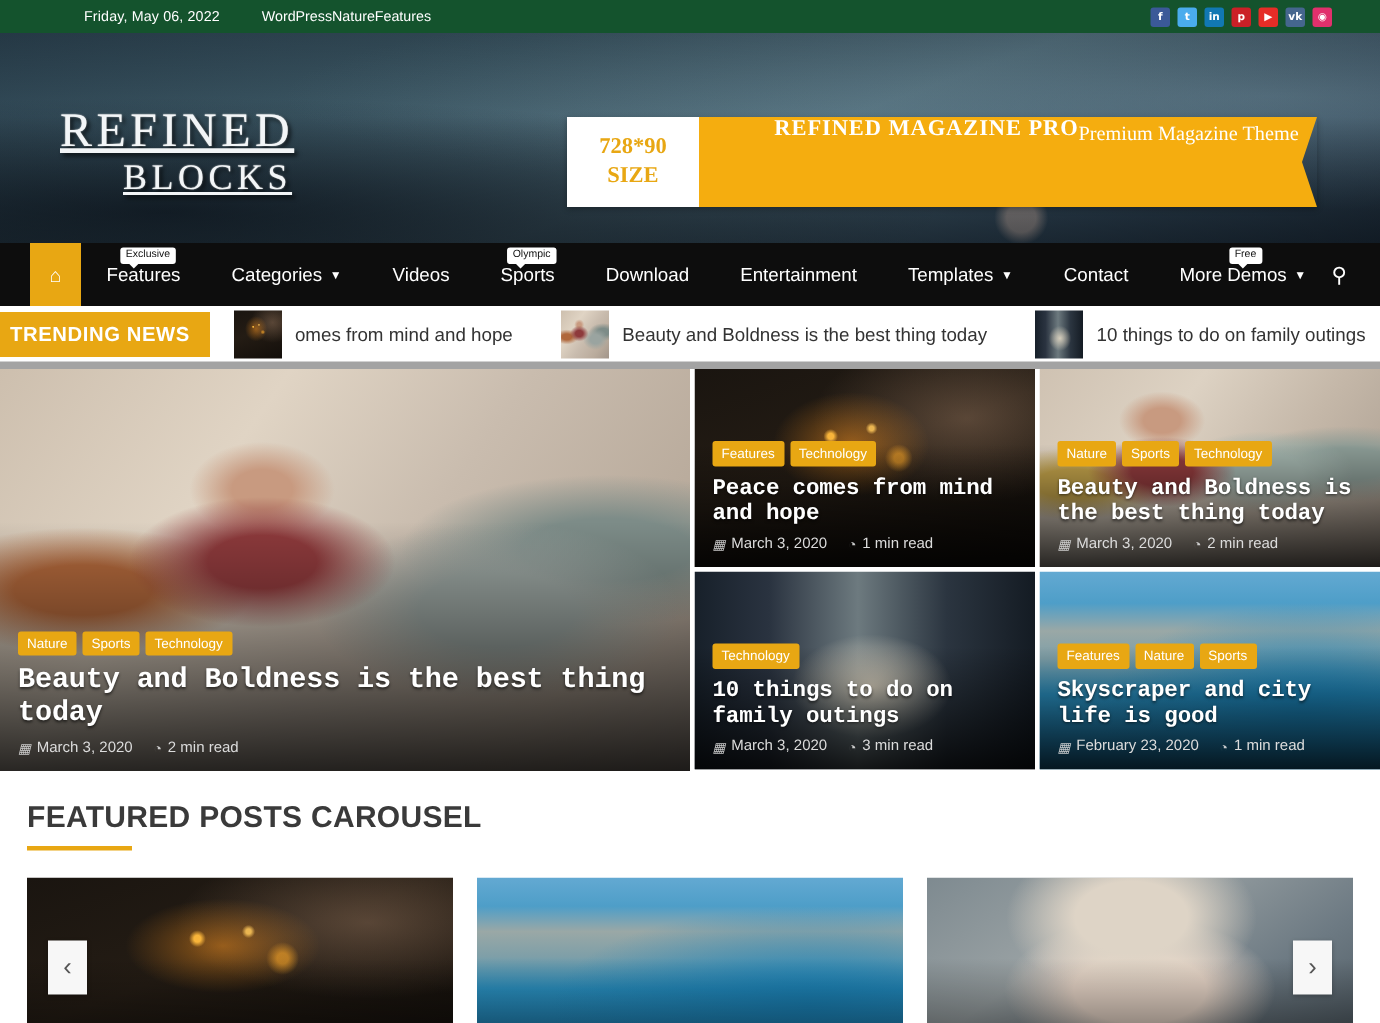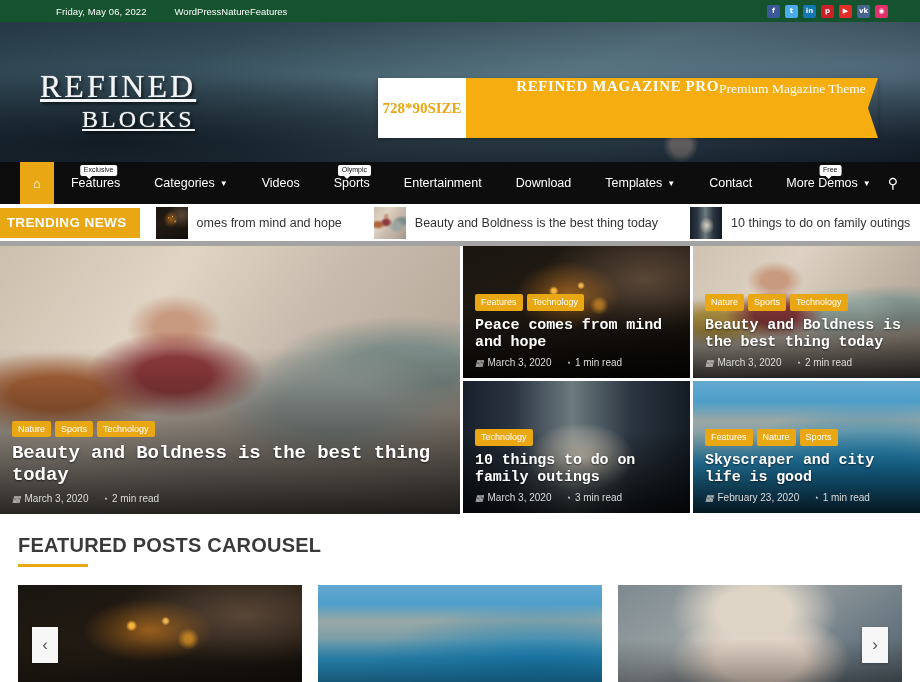--- a/index.html
+++ b/index.html
@@ -46,21 +46,21 @@
     line-height:1; text-shadow:2px 2px 3px rgba(0,0,0,.65), 0 0 1px #fff;
   }
   .logo .l1 { font-size:32px; letter-spacing:3px; display:block; }
   .logo .l2 { font-size:24px; letter-spacing:3px; display:block; margin-top:5px; margin-left:42px; }
 
   .ad {
     position:absolute; left:378px; top:56px; width:500px; height:60px;
     display:flex; z-index:3; box-shadow:0 1px 4px rgba(0,0,0,.3);
   }
   .ad-size {
-    width:88px; background:#fff; color:#e8a713; display:flex; flex-direction:row;
+    width:88px; background:#fff; color:#e8a713; display:flex; flex-direction:column;
     align-items:center; justify-content:center; font-family:"Liberation Serif", serif;
     font-size:15px; line-height:1.25; font-weight:bold;
   }
   .ad-mid {
     flex:1; background:#f5ad0f; color:#fff; display:flex; 
     justify-content:center; padding-left:38px;
     font-family:"Liberation Serif", serif;
     clip-path: polygon(0 0, 100% 0, calc(100% - 10px) 50%, 100% 100%, 0 100%);
   }
   .ad-mid .t1 { font-size:15px; font-weight:bold; letter-spacing:.6px; }
@@ -274,24 +274,24 @@
         <span class="caret">▼</span>
       </div>
       <div class="nav-item">
         <span>Videos</span>
       </div>
       <div class="nav-item">
         <span class="nav-badge">Olympic</span>
         <span>Sports</span>
       </div>
       <div class="nav-item">
+        <span>Download</span>
+      </div>
+      <div class="nav-item">
         <span>Entertainment</span>
-      </div>
-      <div class="nav-item">
-        <span>Download</span>
       </div>
       <div class="nav-item">
         <span>Templates</span>
         <span class="caret">▼</span>
       </div>
       <div class="nav-item">
         <span>Contact</span>
       </div>
       <div class="nav-item">
         <span class="nav-badge">Free</span>

